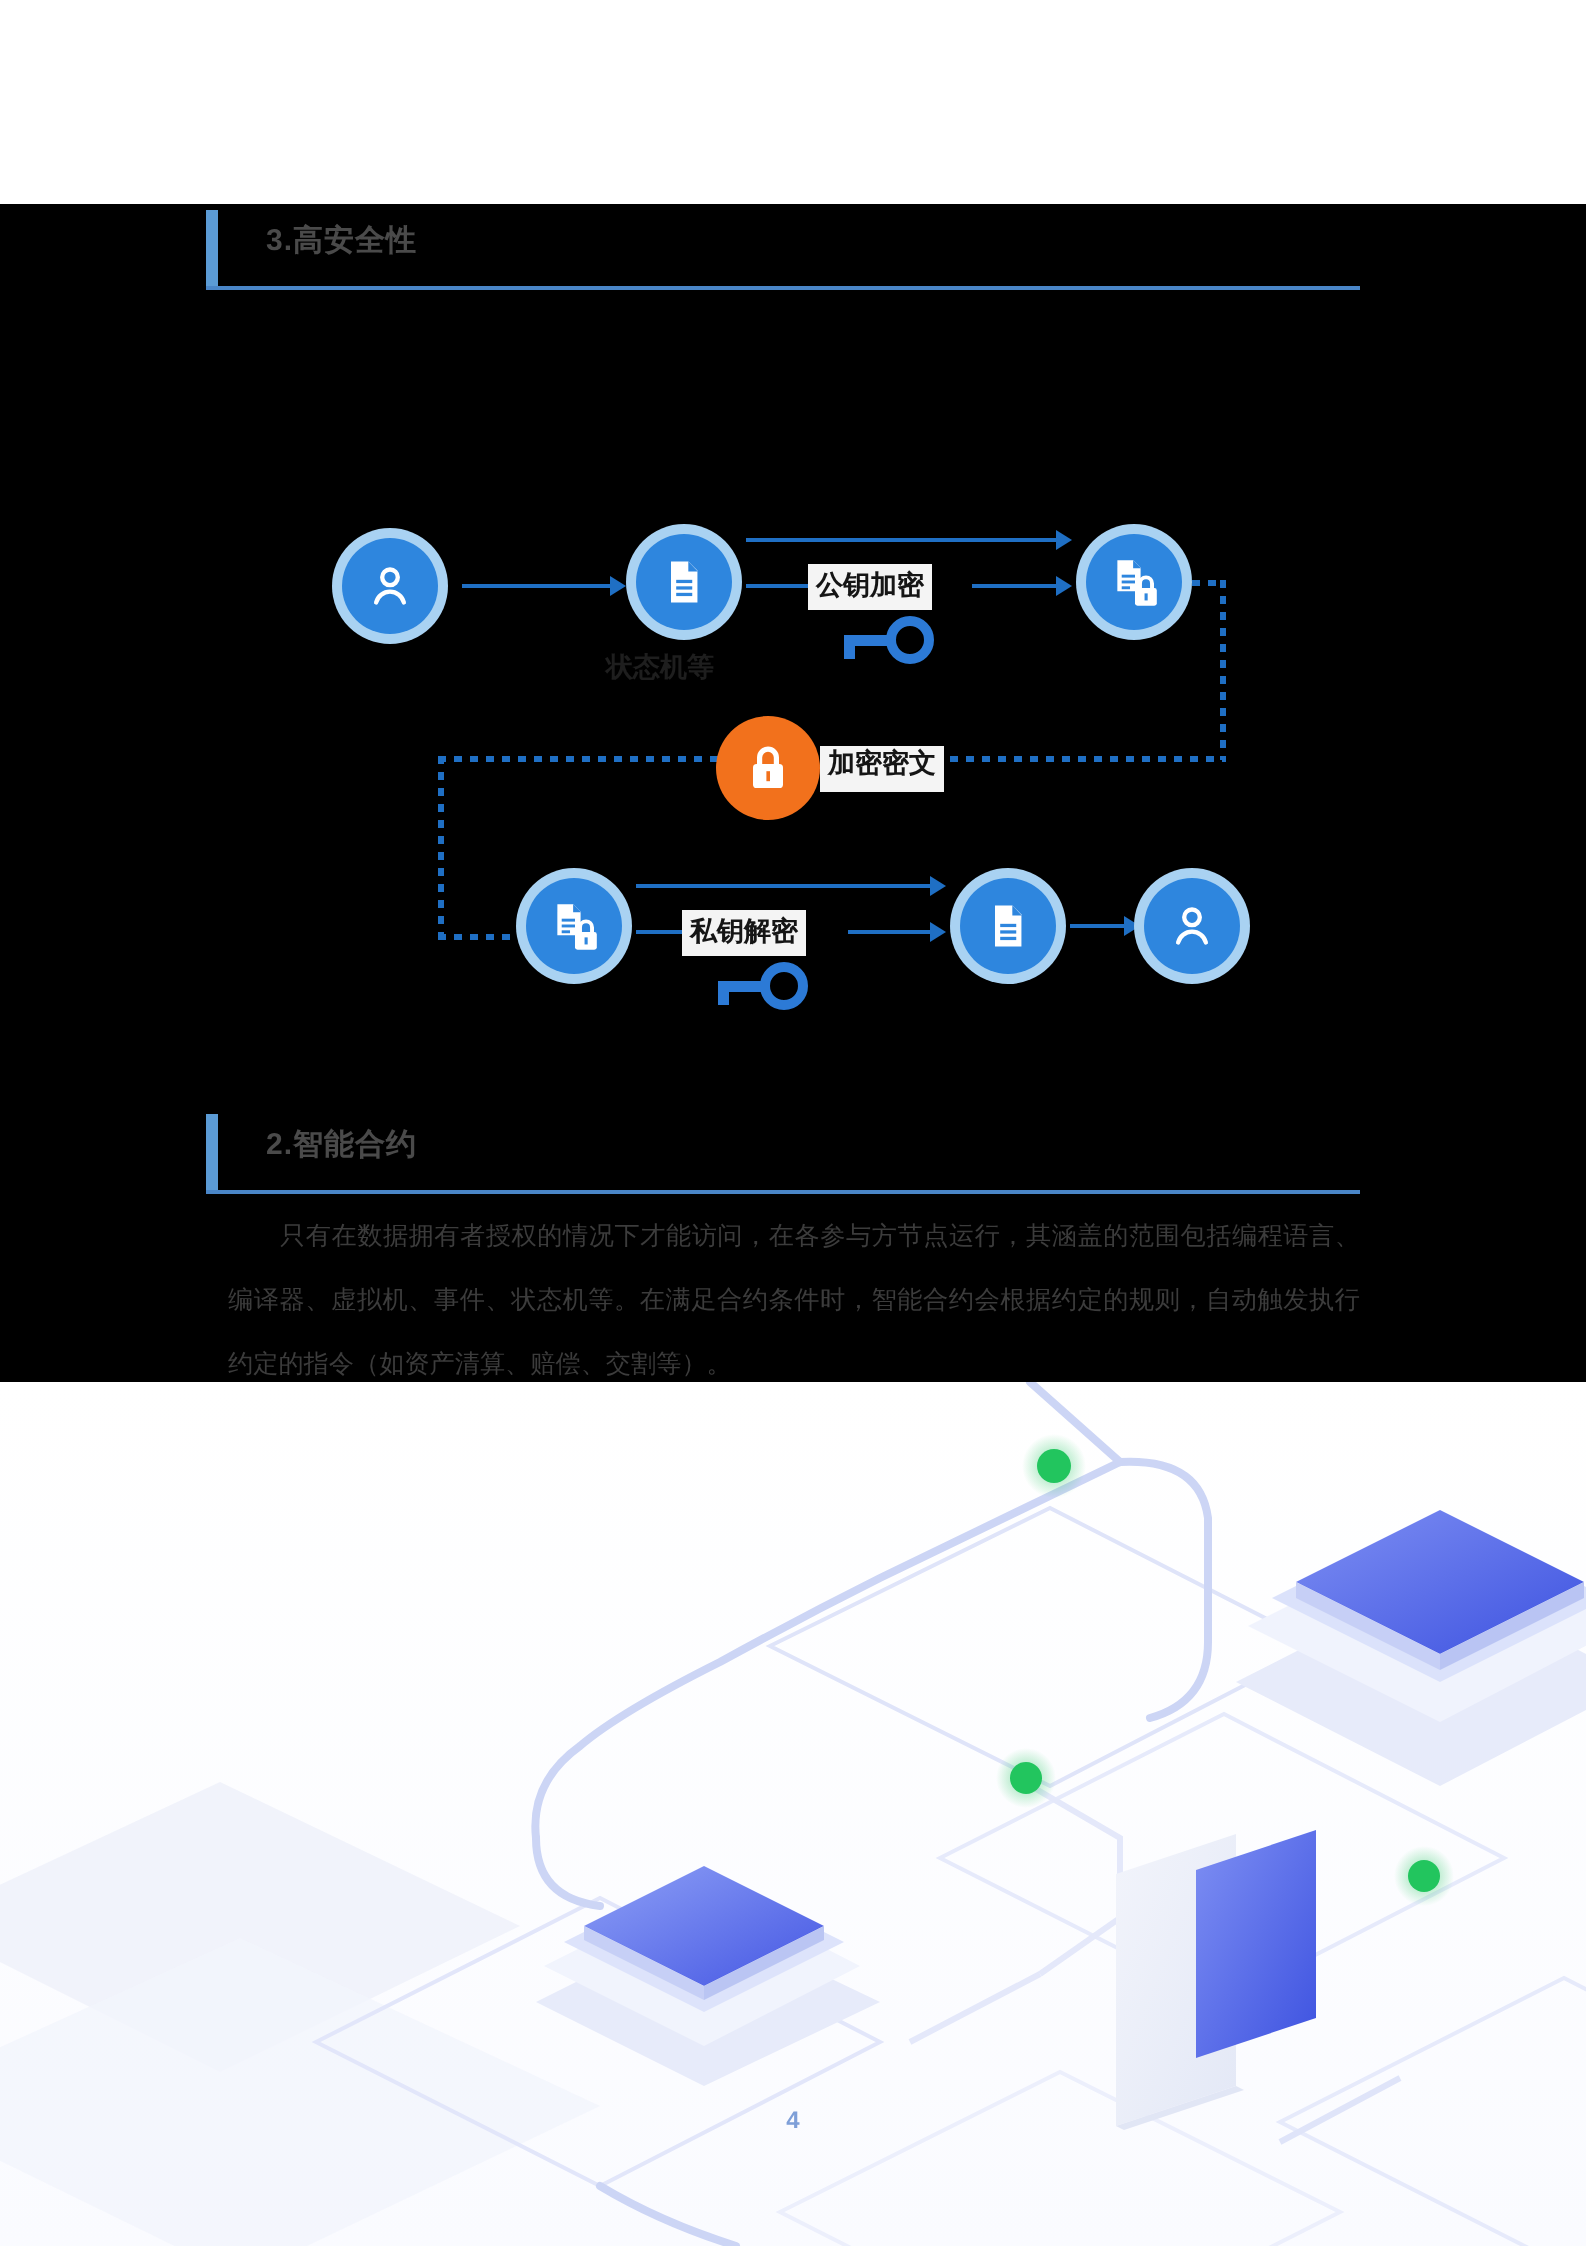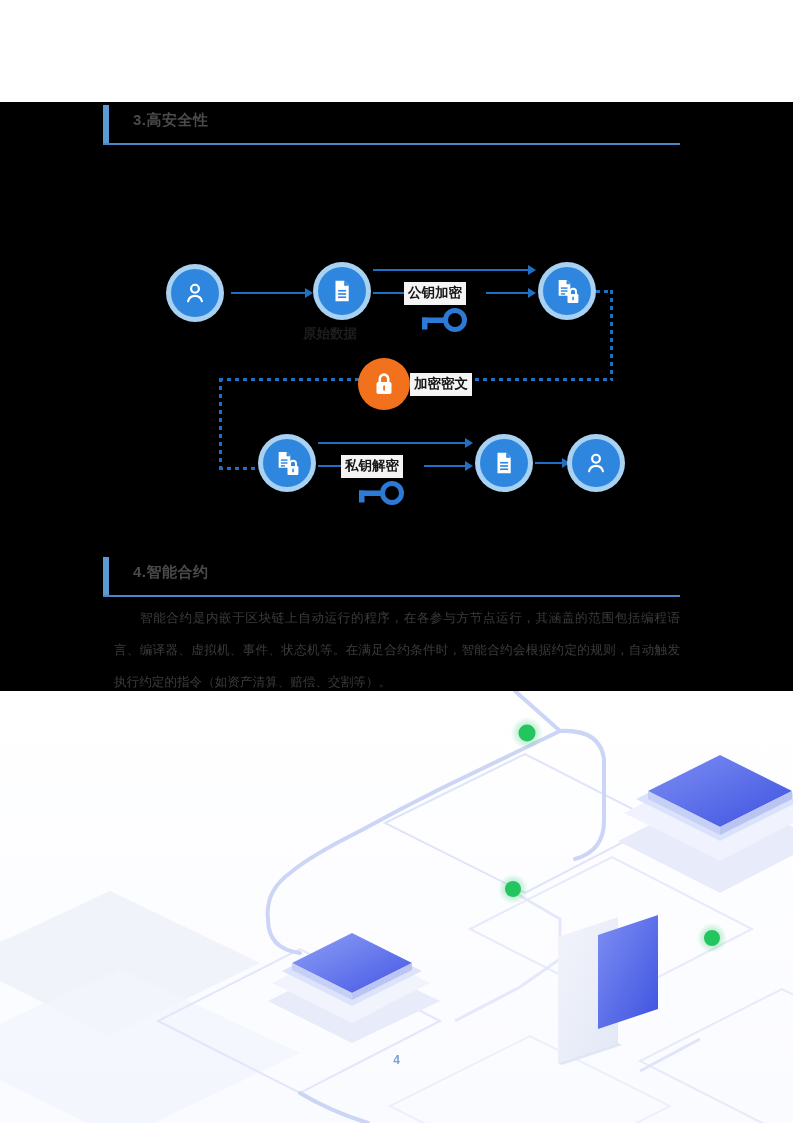--- a/index.html
+++ b/index.html
@@ -109,21 +109,21 @@
           <svg width="26" height="26" viewBox="0 0 24 24">
             <path d="M6 2.5h8l4.2 4.2V21.5H6z" fill="#fff"></path>
             <path d="M14 2.5v4.6h4.4" fill="#2e86de"></path>
             <rect x="8.4" y="11" width="7.4" height="1.5" fill="#2e86de"></rect>
             <rect x="8.4" y="14" width="7.4" height="1.5" fill="#2e86de"></rect>
             <rect x="8.4" y="17" width="7.4" height="1.5" fill="#2e86de"></rect>
           </svg>
         </div>
       </div>
 
-      <div class="caption" style="left:303px;top:223px;color:#1e1e1e;">原始数据</div>
+      <div class="caption" style="left:303px;top:223px;color:#1e1e1e;">状态机等</div>
 
       <div class="arrow-line" style="left:373px;top:167px;width:156px;"></div>
       <div class="arrow-head" style="left:528px;top:163px;"></div>
 
       <div class="arrow-line" style="left:373px;top:190px;width:32px;"></div>
       <div class="arrow-line" style="left:486px;top:190px;width:43px;"></div>
       <div class="arrow-head" style="left:528px;top:186px;"></div>
 
       <div class="lbl" style="left:404px;top:180px;">公钥加密</div>
 
@@ -159,21 +159,21 @@
       <div class="dot-h" style="left:219px;top:365px;width:42px;"></div>
 
       <div class="orange" style="position:absolute;left:358px;top:256px;width:52px;height:52px;">
         <svg width="24" height="26" viewBox="0 0 24 26">
           <rect x="4.5" y="11" width="15" height="12" rx="1.8" fill="#fff"></rect>
           <path d="M7.8 11V7.8a4.2 4.2 0 0 1 8.4 0V11" fill="none" stroke="#fff" stroke-width="2.6"></path>
           <rect x="11.2" y="14.6" width="1.8" height="5" fill="#f2711c"></rect>
         </svg>
       </div>
 
-      <div class="lbl" style="left:410px;top:271px;">加密密文</div>
+      <div class="lbl" style="left:410px;top:271px;font-family:Liberation Mono, monospace;">加密密文</div>
 
       <div class="node ring" style="left:258px;top:332px;width:58px;height:58px;">
         <div class="core" style="width:48px;height:48px;">
           <svg width="27" height="27" viewBox="0 0 26 26">
             <path d="M4.5 2h7.6l3.6 3.6V17H4.5z" fill="#fff"></path>
             <path d="M12.1 2v3.9h3.8" fill="#2e86de"></path>
             <rect x="6.6" y="9" width="6.4" height="1.4" fill="#2e86de"></rect>
             <rect x="6.6" y="11.8" width="6.4" height="1.4" fill="#2e86de"></rect>
             <rect x="6.6" y="14.6" width="4" height="1.4" fill="#2e86de"></rect>
             <rect x="13" y="15.4" width="10.5" height="8.6" rx="1.2" fill="#fff"></rect>
@@ -219,25 +219,25 @@
             <circle cx="12" cy="8" r="3.6" fill="none" stroke="#fff" stroke-width="2"></circle>
             <path d="M5.6 19.6a6.6 6.6 0 0 1 12.8 0" fill="none" stroke="#fff" stroke-width="2" stroke-linecap="round"></path>
           </svg>
         </div>
       </div>
 
     </div>
 
     <div class="section" style="left:103px;top:452px;width:577px;height:45px;">
       <div class="sec-accent"></div>
-      <div class="sec-title">4.智能合约</div>
+      <div class="sec-title">2.智能合约</div>
       <div class="sec-rule"></div>
     </div>
 
-    <div class="para" style="left:114px;top:500px;width:566px;">智能合约是内嵌于区块链上自动运行的程序，在各参与方节点运行，其涵盖的范围包括编程语言、编译器、虚拟机、事件、状态机等。在满足合约条件时，智能合约会根据约定的规则，自动触发执行约定的指令（如资产清算、赔偿、交割等）。</div>
+    <div class="para" style="left:114px;top:500px;width:566px;">只有在数据拥有者授权的情况下才能访问，在各参与方节点运行，其涵盖的范围包括编程语言、编译器、虚拟机、事件、状态机等。在满足合约条件时，智能合约会根据约定的规则，自动触发执行约定的指令（如资产清算、赔偿、交割等）。</div>
 
   </div>
 
   <div class="illus">
     <svg width="793" height="432" viewBox="0 0 793 432">
       <defs>
         <linearGradient id="gcube" x1="0" y1="0" x2="1" y2="1">
           <stop offset="0%" stop-color="#7e8ff3"></stop>
           <stop offset="100%" stop-color="#3d52e0"></stop>
         </linearGradient>

